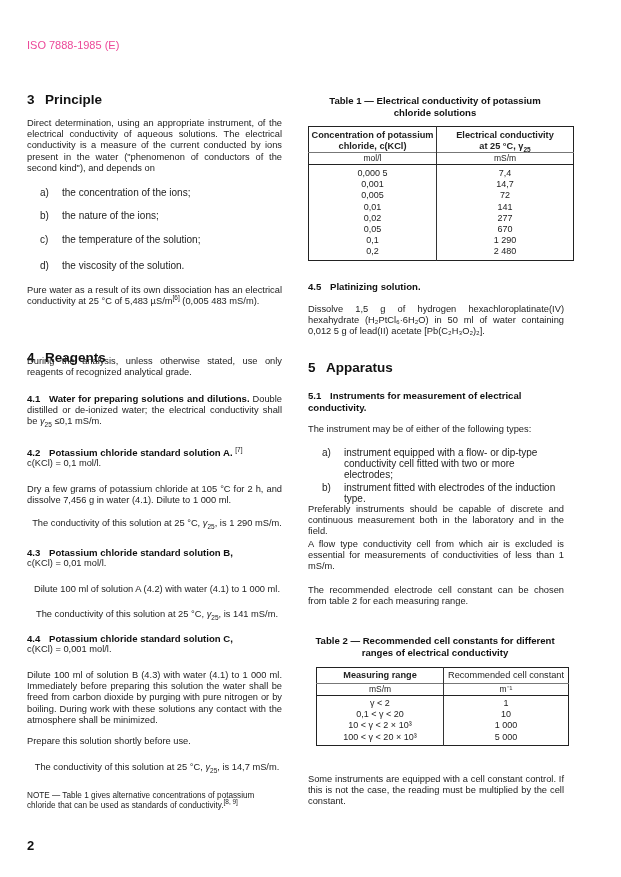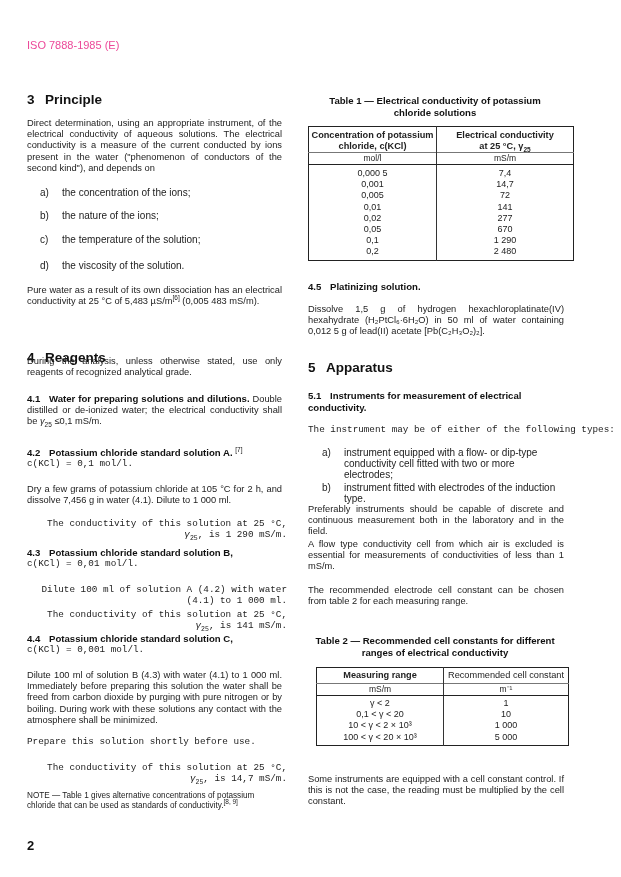--- a/index.html
+++ b/index.html
@@ -7,21 +7,21 @@
     width: 621px; height: 877px; position: relative; overflow: hidden;
     font-family: "Liberation Sans", sans-serif; color: #222;
   }
   .abs { position: absolute; }
   .doc-id { left: 27px; top: 39px; font-weight: normal; font-size: 11px; color: #ec4899; }
   .h1 { font-weight: bold; font-size: 13.5px; color: #111; }
   .h1 .num { display: inline-block; width: 18px; }
   .h2 { font-weight: bold; font-size: 9.6px; color: #111; line-height: 12px; }
   .h2 .num { display: inline-block; width: 22px; }
   .p { font-size: 9.3px; line-height: 11.2px; text-align: justify; color: #222; }
-  .p.left { text-align: right; font-family: Liberation Mono, monospace; }
+  .p.left { text-align: center; }
   .li { font-size: 10px; line-height: 11.2px; color: #222; }
   .li .mk { display: inline-block; width: 22px; }
   .note { font-size: 8.2px; line-height: 10px; color: #222; }
   sub, sup { font-size: 6.5px; line-height: 0; }
   .caption { font-weight: bold; font-size: 9.6px; line-height: 12px; text-align: center; color: #111; }
   table.tbl { position: absolute; border-collapse: collapse; border: 1.5px solid #222; font-size: 9px; color: #222; }
   table.tbl td, table.tbl th { padding: 0; text-align: center; }
   table.tbl .c1 { border-right: 1px solid #333; }
   table.tbl thead th { font-weight: bold; font-size: 9.2px; line-height: 11px; }
   table.tbl .unit td { font-size: 8.5px; line-height: 11px; border-top: 1px solid #777; border-bottom: 1.2px solid #222; }

